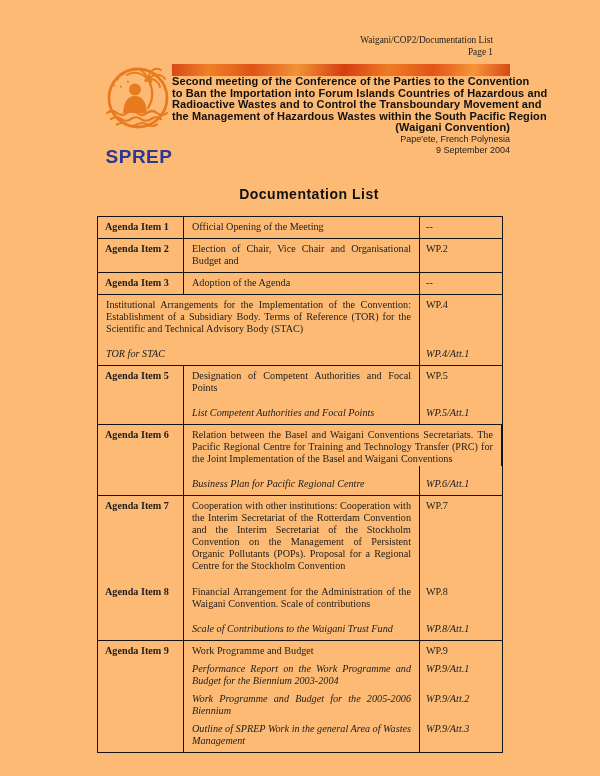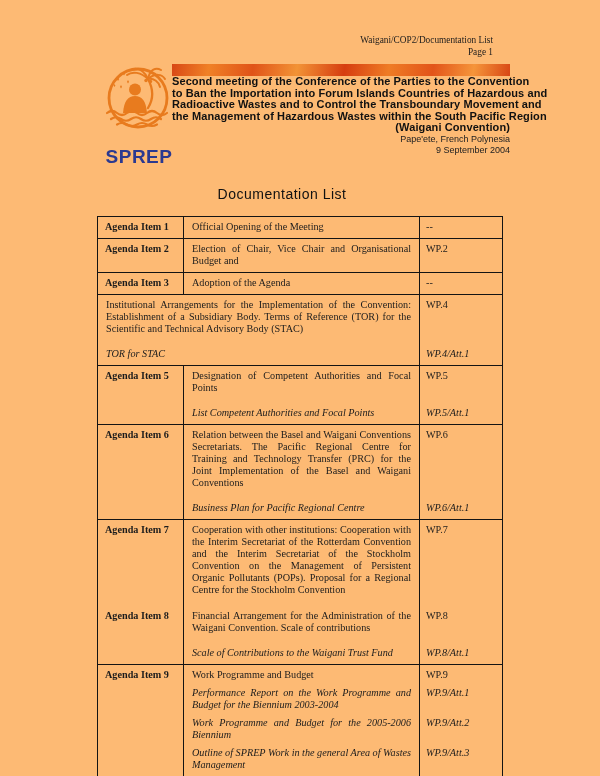--- a/index.html
+++ b/index.html
@@ -54,25 +54,25 @@
     color:#111;
   }
   .banner-title div{white-space:nowrap;}
   .banner-sub{
     font-size:9px;line-height:11.5px;
     text-align:right;color:#222;
   }
 
   
   .sec-title{
-    position:absolute;top:186px;left:79px;width:406px;
+    position:absolute;top:186px;left:106px;width:406px;
     margin:0;text-align:center;
     font-family:"Liberation Sans", sans-serif;
     font-size:14px;letter-spacing:0.5px;
-    font-weight:normal;color:#111;
+    font-weight:bold;color:#111;
   }
 
   
   .agenda-table{
     position:absolute;top:216px;left:97px;width:406px;
     border:1.2px solid #141414;
     font-size:10.2px;line-height:12px;
     box-sizing:border-box;
   }
   .trow{border-bottom:1px solid #141414;}
@@ -233,21 +233,20 @@
             </div>
           </div>
         </div>
       </div>
       <div class="trow">
         <div class="subrow">
           <div class="cell-item">Agenda Item 6</div>
           <div class="row-body">
             <div class="block">
               <div class="cell-desc">Relation between the Basel and Waigani Conventions Secretariats.  The Pacific Regional Centre for Training and Technology Transfer (PRC) for the Joint Implementation of the Basel and Waigani Conventions</div>
-              <div class="cell-wp">WP.6</div>
             </div>
             <div class="block att blank">
               <div class="cell-desc it">Business Plan for Pacific Regional Centre</div>
               <div class="cell-wp it">WP.6/Att.1</div>
             </div>
           </div>
         </div>
       </div>
       <div class="trow">
         <div class="subrow">

